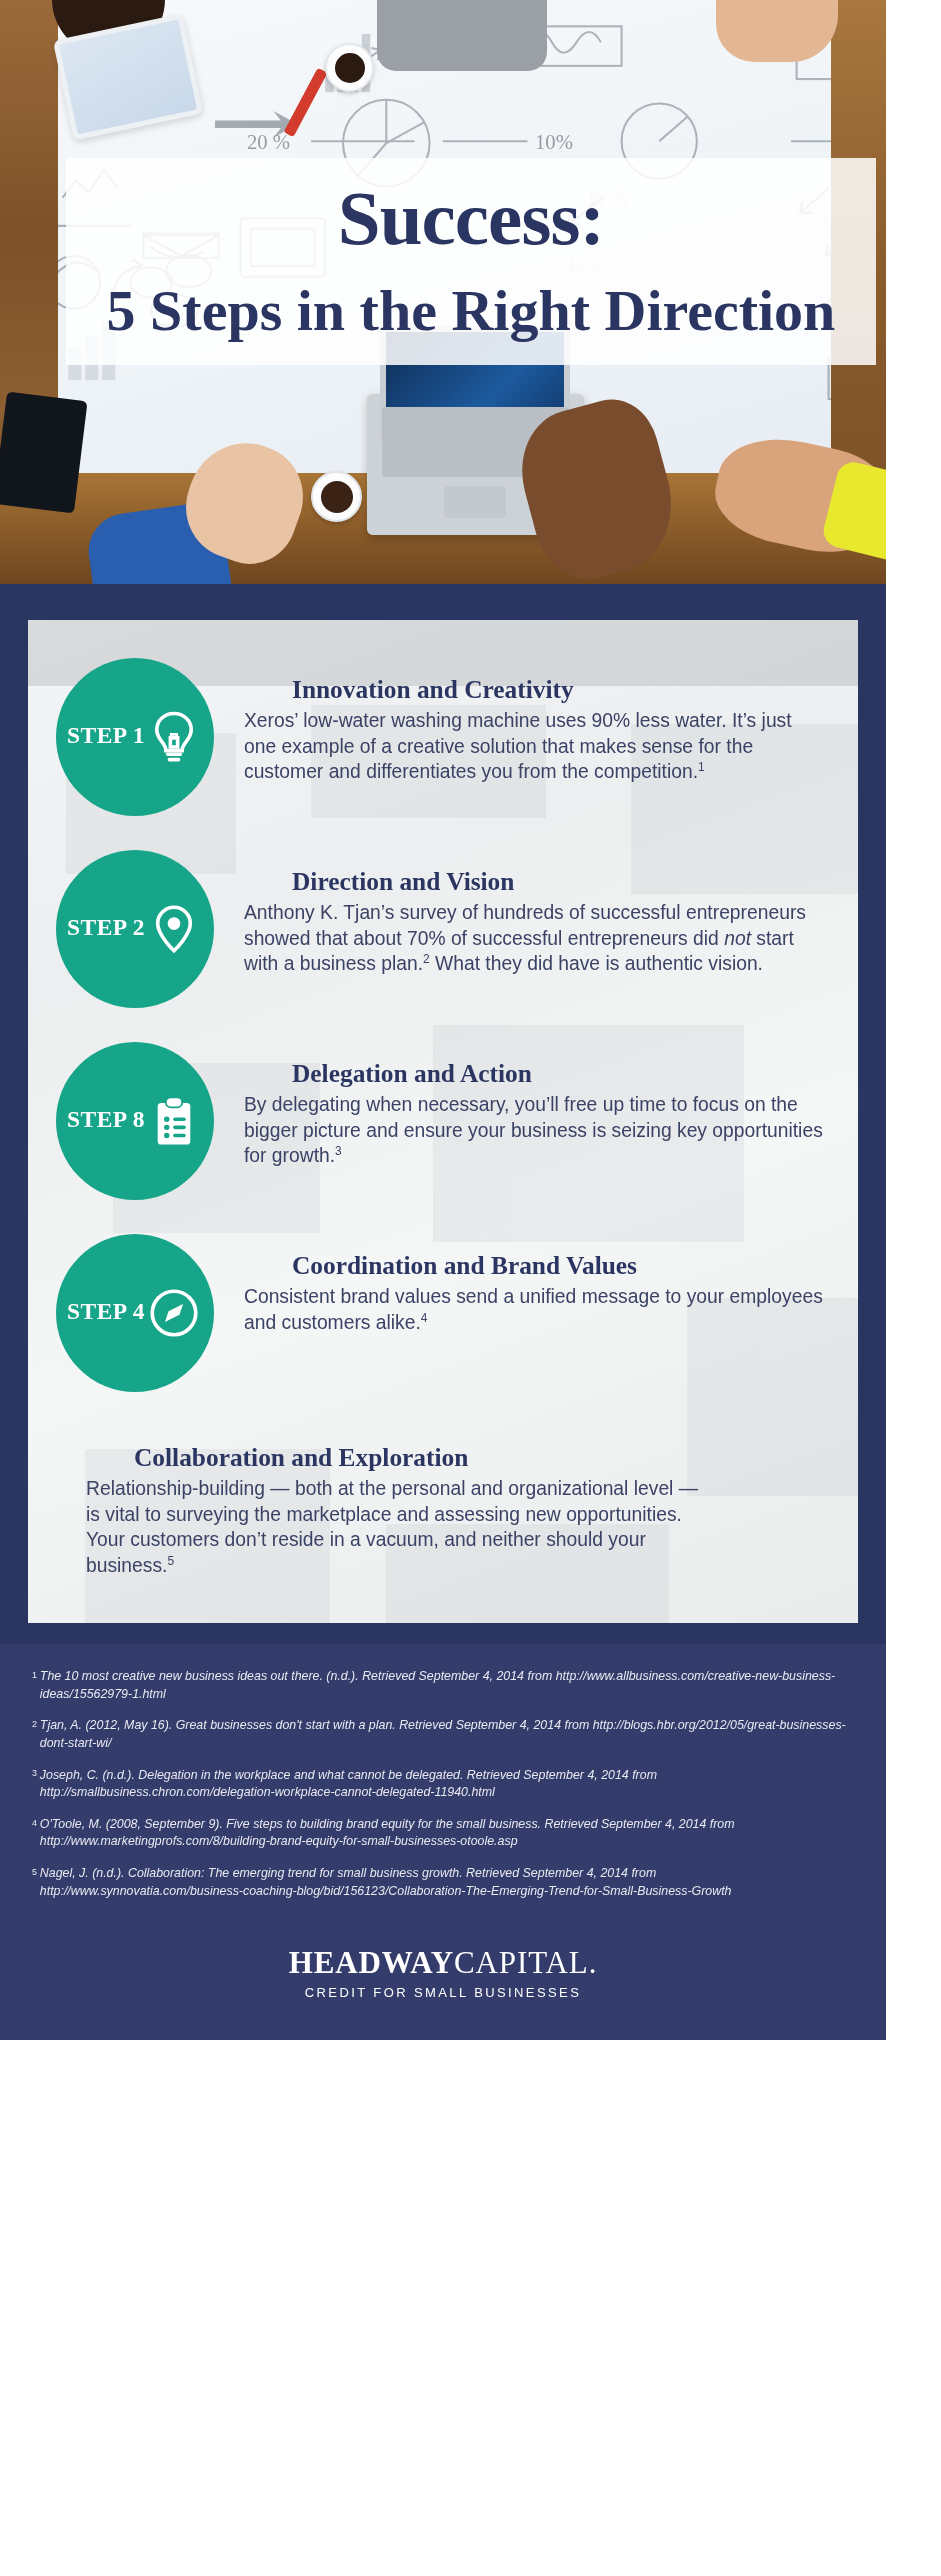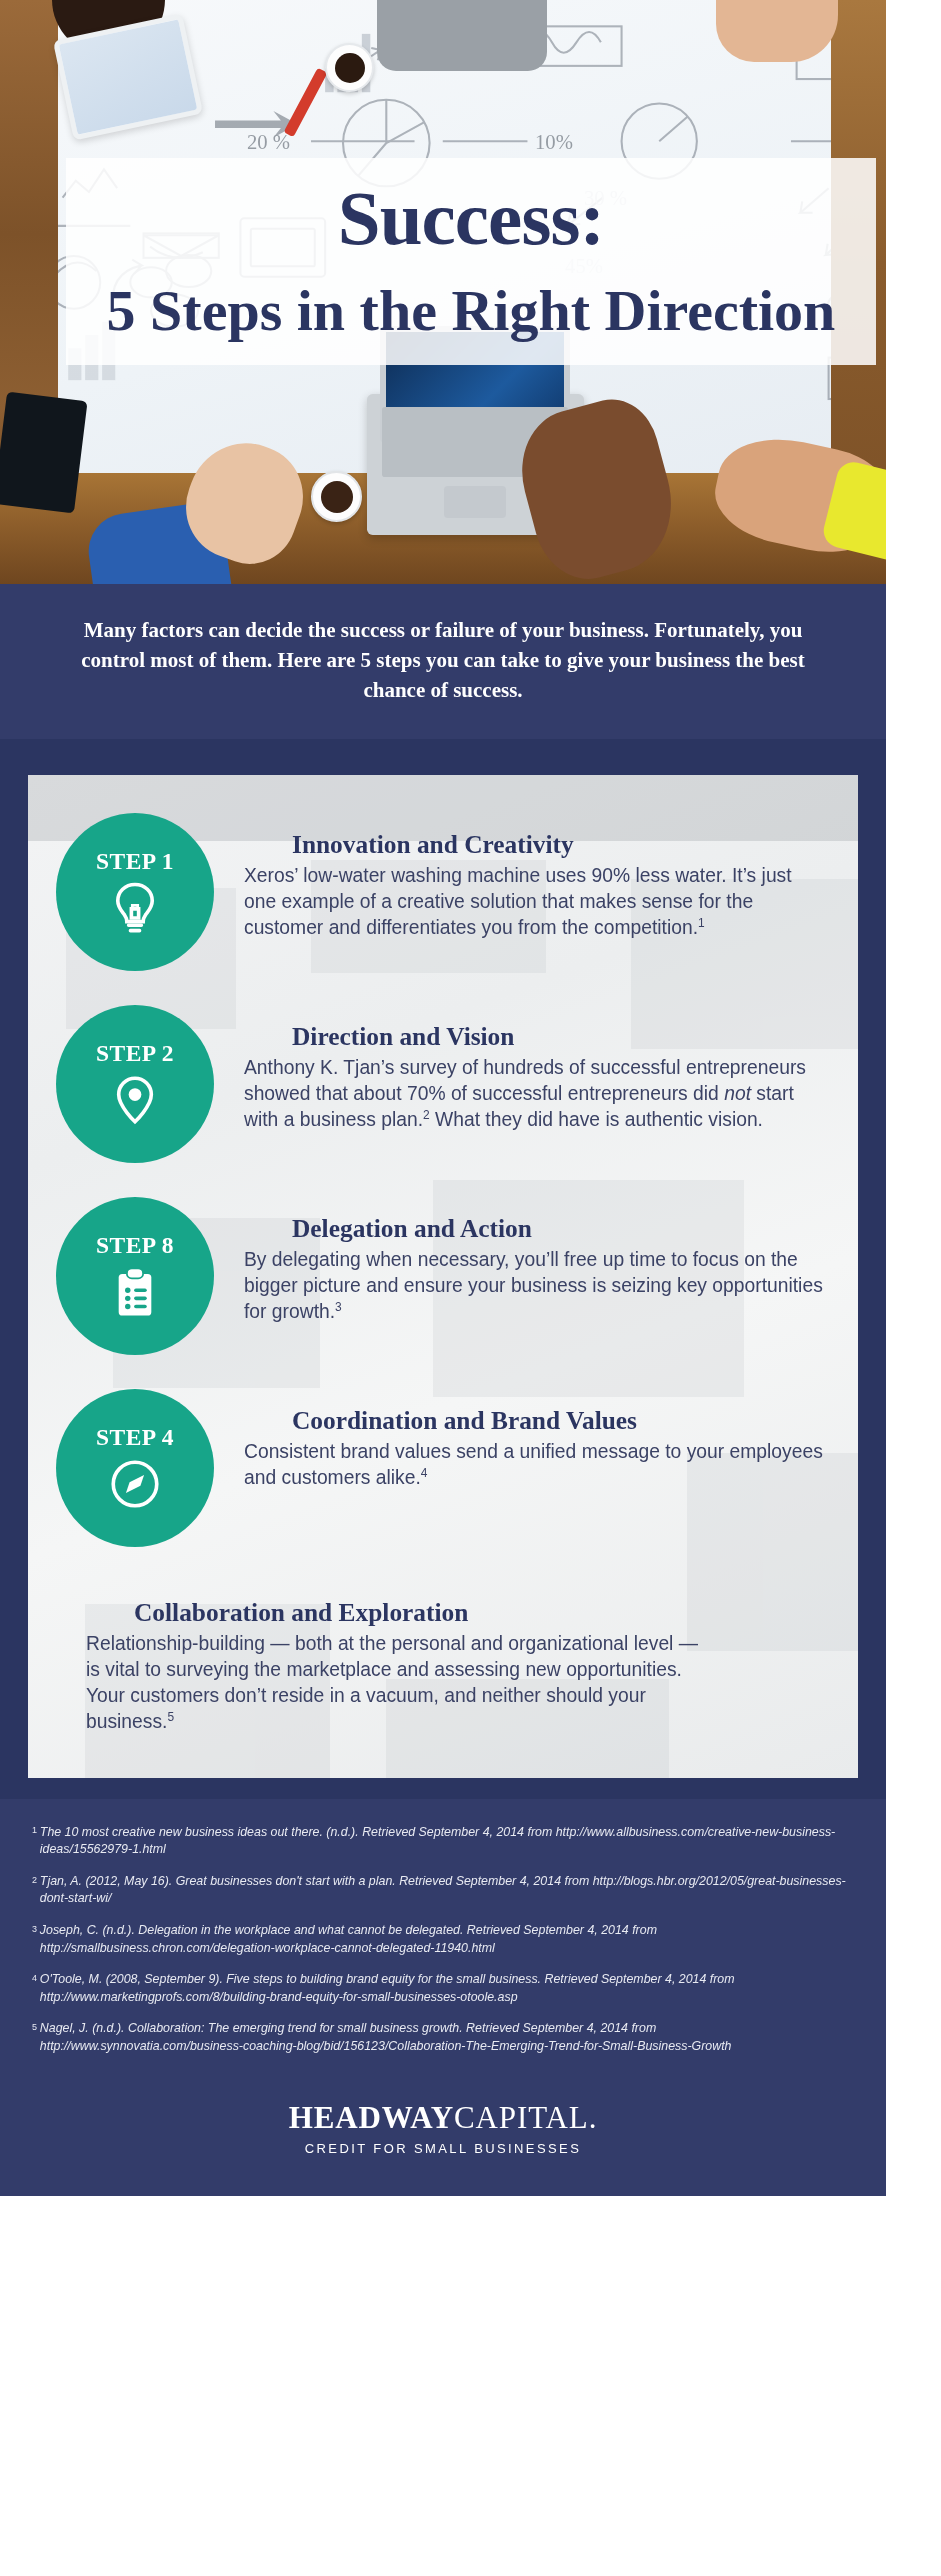--- a/index.html
+++ b/index.html
@@ -170,21 +170,21 @@
 
   .step {
     position:relative; z-index:3;
     display:flex; align-items:flex-start;
     padding:17px 32px 17px 28px;
   }
   .circle {
     flex:0 0 auto;
     width:158px; height:158px; border-radius:50%;
     background:#17a589;
-    display:flex; flex-direction:column; align-items:center; justify-content:center;
+    display:flex; flex-direction:row; align-items:center; justify-content:center;
     color:#fff;
   }
   .circle .lbl {
     font-family:"Liberation Serif", serif;
     font-weight:bold; font-size:23.5px; letter-spacing:0.5px;
     margin-bottom:3.8px;
   }
   .circle .ico { width:58px; height:58px; }
   .circle .ico svg { width:58px; height:58px; display:block; }
 
@@ -310,23 +310,20 @@
     <div class="coffee2"></div>
     <div class="skin3"></div>
     <div class="sleeve-y"></div>
 
     <div class="title-band">
       <div class="title-main">Success:</div>
       <div class="title-sub">5 Steps in the Right Direction</div>
     </div>
   </div>
 
-  <div class="intro">
-    <p>Many factors can decide the success or failure of your business. Fortunately, you control most of them. Here are 5 steps you can take to give your business the best chance of success.</p>
-  </div>
 
   <div class="steps-wrap">
     <div class="steps-inner">
       <div class="officebg">
         <div class="blk" style="left:0;top:0;width:942px;height:66px;background:#6f767d;"></div>
         <div class="blk" style="left:38px;top:113px;width:170px;height:141px;"></div>
         <div class="blk" style="left:283px;top:85px;width:235px;height:113px;"></div>
         <div class="blk" style="left:603px;top:104px;width:283px;height:170px;"></div>
         <div class="blk" style="left:85px;top:443px;width:207px;height:170px;"></div>
         <div class="blk" style="left:405px;top:405px;width:311px;height:217px;"></div>

